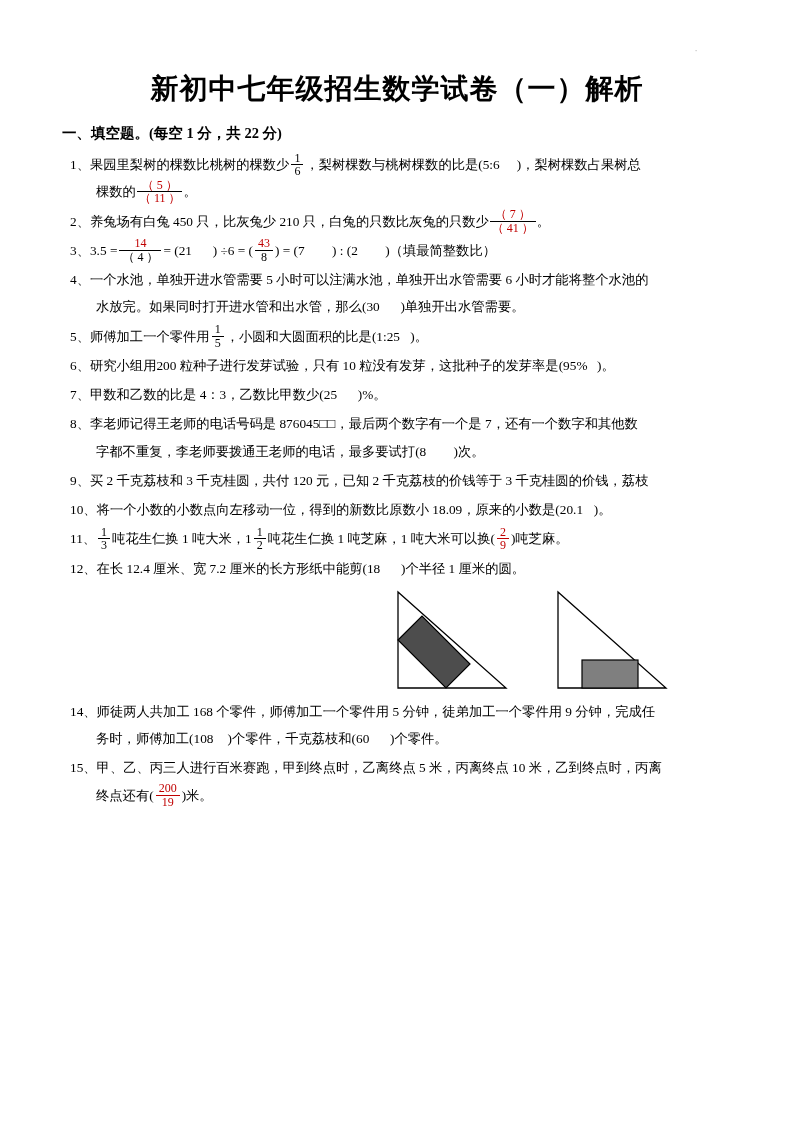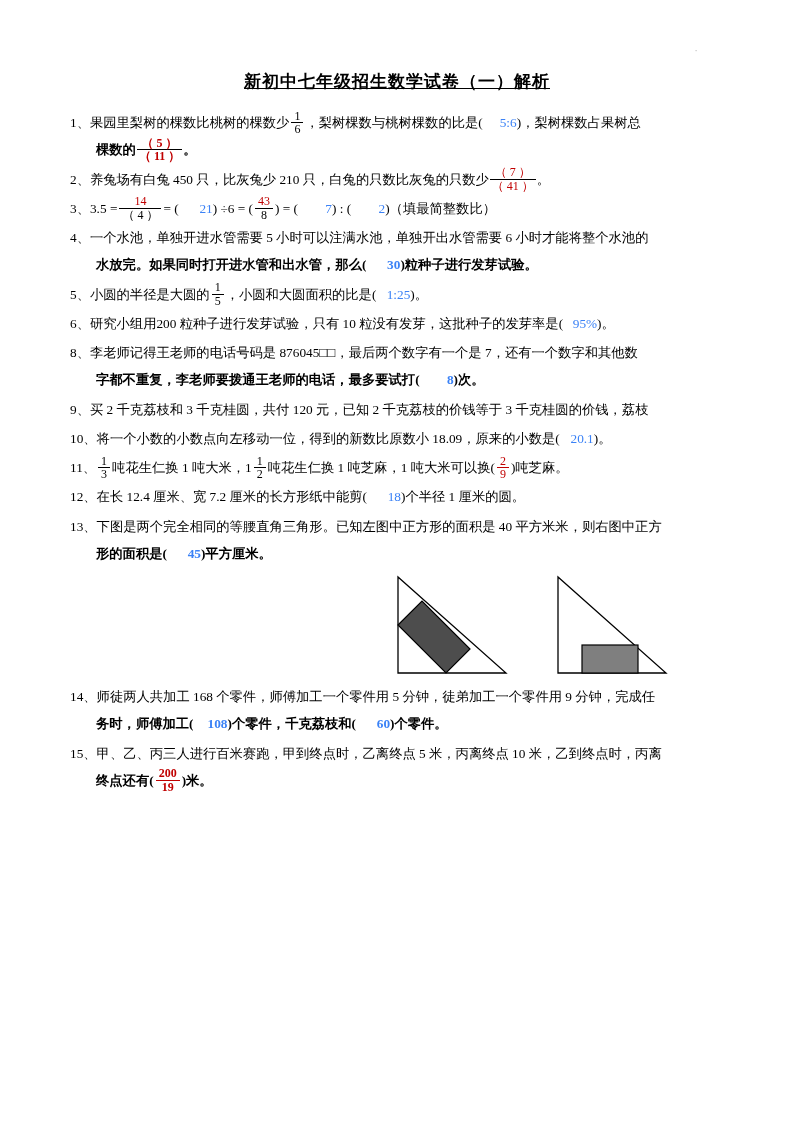--- a/index.html
+++ b/index.html
@@ -16,54 +16,52 @@
   }
   .page {
     width: 794px;
     height: 1123px;
     box-sizing: border-box;
     padding: 52px 62px 0 62px;
     position: relative;
   }
   .title {
     text-align: center;
-    font-size: 17px;
+    font-size: 28px;
     font-weight: bold;
     letter-spacing: 1px;
     margin: 18px 0 16px 0;
     font-family: "Liberation Serif", "DejaVu Serif", serif;
-    text-decoration: underline;
   }
   .section-head {
     font-size: 14.5px;
     font-weight: bold;
     margin: 6px 0 8px 0;
   }
   .q {
     font-size: 13.3px;
     line-height: 2.05;
     margin: 0 0 2px 8px;
     text-align: justify;
   }
   .q .idx {
     display: inline;
   }
   .indent {
     display: block;
     padding-left: 26px;
-    font-weight: bold;
   }
   .ans {
     color: #c00000;
   }
   .blank {
     display: inline-block;
     min-width: 34px;
-    text-align: right;
-    color: #3b82f6;
+    text-align: left;
+    color: #000000;
   }
   
   .frac {
     display: inline-block;
     vertical-align: -0.52em;
     text-align: center;
     line-height: 1.05;
     font-size: 12px;
     margin: 0 2px;
   }
@@ -113,47 +111,51 @@
 </style>
 </head>
 <body>
 
 <div class="page">
 
   <div class="markhint">·</div>
 
   <div class="title">新初中七年级招生数学试卷（一）解析</div>
 
+  <div class="section-head">一、填空题。(每空 1 分，共 22 分)</div>
 
   <div class="q">
     <span class="idx">1、</span><span>果园里梨树的棵数比桃树的棵数少</span><span class="frac"><span class="n">1</span><span class="d">6</span></span><span>，梨树棵数与桃树棵数的比是(</span><span class="blank">5:6</span><span>)，梨树棵数占果树总</span>
     <span class="indent"><span>棵数的</span><span class="paren-frac ans"><span class="n">（ 5 ）</span><span class="d">（ 11 ）</span></span><span>。</span></span>
   </div>
 
   <div class="q">
     <span class="idx">2、</span><span>养兔场有白兔 450 只，比灰兔少 210 只，白兔的只数比灰兔的只数少</span><span class="paren-frac ans"><span class="n">（ 7 ）</span><span class="d">（ 41 ）</span></span><span>。</span>
   </div>
 
   <div class="q">
     <span class="idx">3、</span><span>3.5 =</span><span class="frac"><span class="n ans">14</span><span class="d">（ 4 ）</span></span><span>= (</span><span class="blank">21</span><span>) ÷6 = (</span><span class="frac"><span class="n ans">43</span><span class="d">8</span></span><span>) = (</span><span class="blank">7</span><span>) : (</span><span class="blank">2</span><span>)（填最简整数比）</span>
   </div>
 
   <div class="q">
     <span class="idx">4、</span><span>一个水池，单独开进水管需要 5 小时可以注满水池，单独开出水管需要 6 小时才能将整个水池的</span>
-    <span class="indent"><span>水放完。如果同时打开进水管和出水管，那么(</span><span class="blank">30</span><span>)粒种子进行发芽试验。</span></span>
-  </div>
-
-  <div class="q">
-    <span class="idx">5、</span><span>小圆的半径是大圆的</span><span class="frac"><span class="n">1</span><span class="d">5</span></span><span>，小圆和大圆面积的比是(</span><span class="blank">1:25</span><span>)。</span>
+    <span class="indent"><span>水放完。如果同时打开进水管和出水管，那么(</span><span class="blank">30</span><span>)单独开出水管需要。</span></span>
+  </div>
+
+  <div class="q">
+    <span class="idx">5、</span><span>师傅加工一个零件用</span><span class="frac"><span class="n">1</span><span class="d">5</span></span><span>，小圆和大圆面积的比是(</span><span class="blank">1:25</span><span>)。</span>
   </div>
 
   <div class="q">
     <span class="idx">6、</span><span>研究小组用200 粒种子进行发芽试验，只有 10 粒没有发芽，这批种子的发芽率是(</span><span class="blank">95%</span><span>)。</span>
   </div>
 
+  <div class="q">
+    <span class="idx">7、</span><span>甲数和乙数的比是 4：3，乙数比甲数少(</span><span class="blank">25</span><span>)%。</span>
+  </div>
 
   <div class="q">
     <span class="idx">8、</span><span>李老师记得王老师的电话号码是 876045□□，最后两个数字有一个是 7，还有一个数字和其他数</span>
     <span class="indent"><span>字都不重复，李老师要拨通王老师的电话，最多要试打(</span><span class="blank">8</span><span>)次。</span></span>
   </div>
 
   <div class="q">
     <span class="idx">9、</span><span>买 2 千克荔枝和 3 千克桂圆，共付 120 元，已知 2 千克荔枝的价钱等于 3 千克桂圆的价钱，荔枝</span>
   </div>
 
@@ -162,24 +164,20 @@
   </div>
 
   <div class="q">
     <span class="idx">11、</span><span class="frac"><span class="n">1</span><span class="d">3</span></span><span>吨花生仁换 1 吨大米，1</span><span class="frac"><span class="n">1</span><span class="d">2</span></span><span>吨花生仁换 1 吨芝麻，1 吨大米可以换(</span><span class="frac redline"><span class="n ans">2</span><span class="d ans">9</span></span><span>)吨芝麻。</span>
   </div>
 
   <div class="q">
     <span class="idx">12、</span><span>在长 12.4 厘米、宽 7.2 厘米的长方形纸中能剪(</span><span class="blank">18</span><span>)个半径 1 厘米的圆。</span>
   </div>
 
-  <div class="q">
-    <span class="idx">13、</span><span>下图是两个完全相同的等腰直角三角形。已知左图中正方形的面积是 40 平方米米，则右图中正方</span>
-    <span class="indent"><span>形的面积是(</span><span class="blank">45</span><span>)平方厘米。</span></span>
-  </div>
 
   <div class="figs">
     <div class="figbox">
       <svg width="120" height="106" viewBox="0 0 120 106" xmlns="http://www.w3.org/2000/svg">
         <polygon points="6,4 6,100 114,100" fill="#ffffff" stroke="#000000" stroke-width="1.3"></polygon>
         <polygon points="6,52 30,28 78,76 54,100" fill="#4d4d4d" stroke="#000000" stroke-width="1.2"></polygon>
       </svg>
     </div>
     <div class="figbox">
       <svg width="120" height="106" viewBox="0 0 120 106" xmlns="http://www.w3.org/2000/svg">

